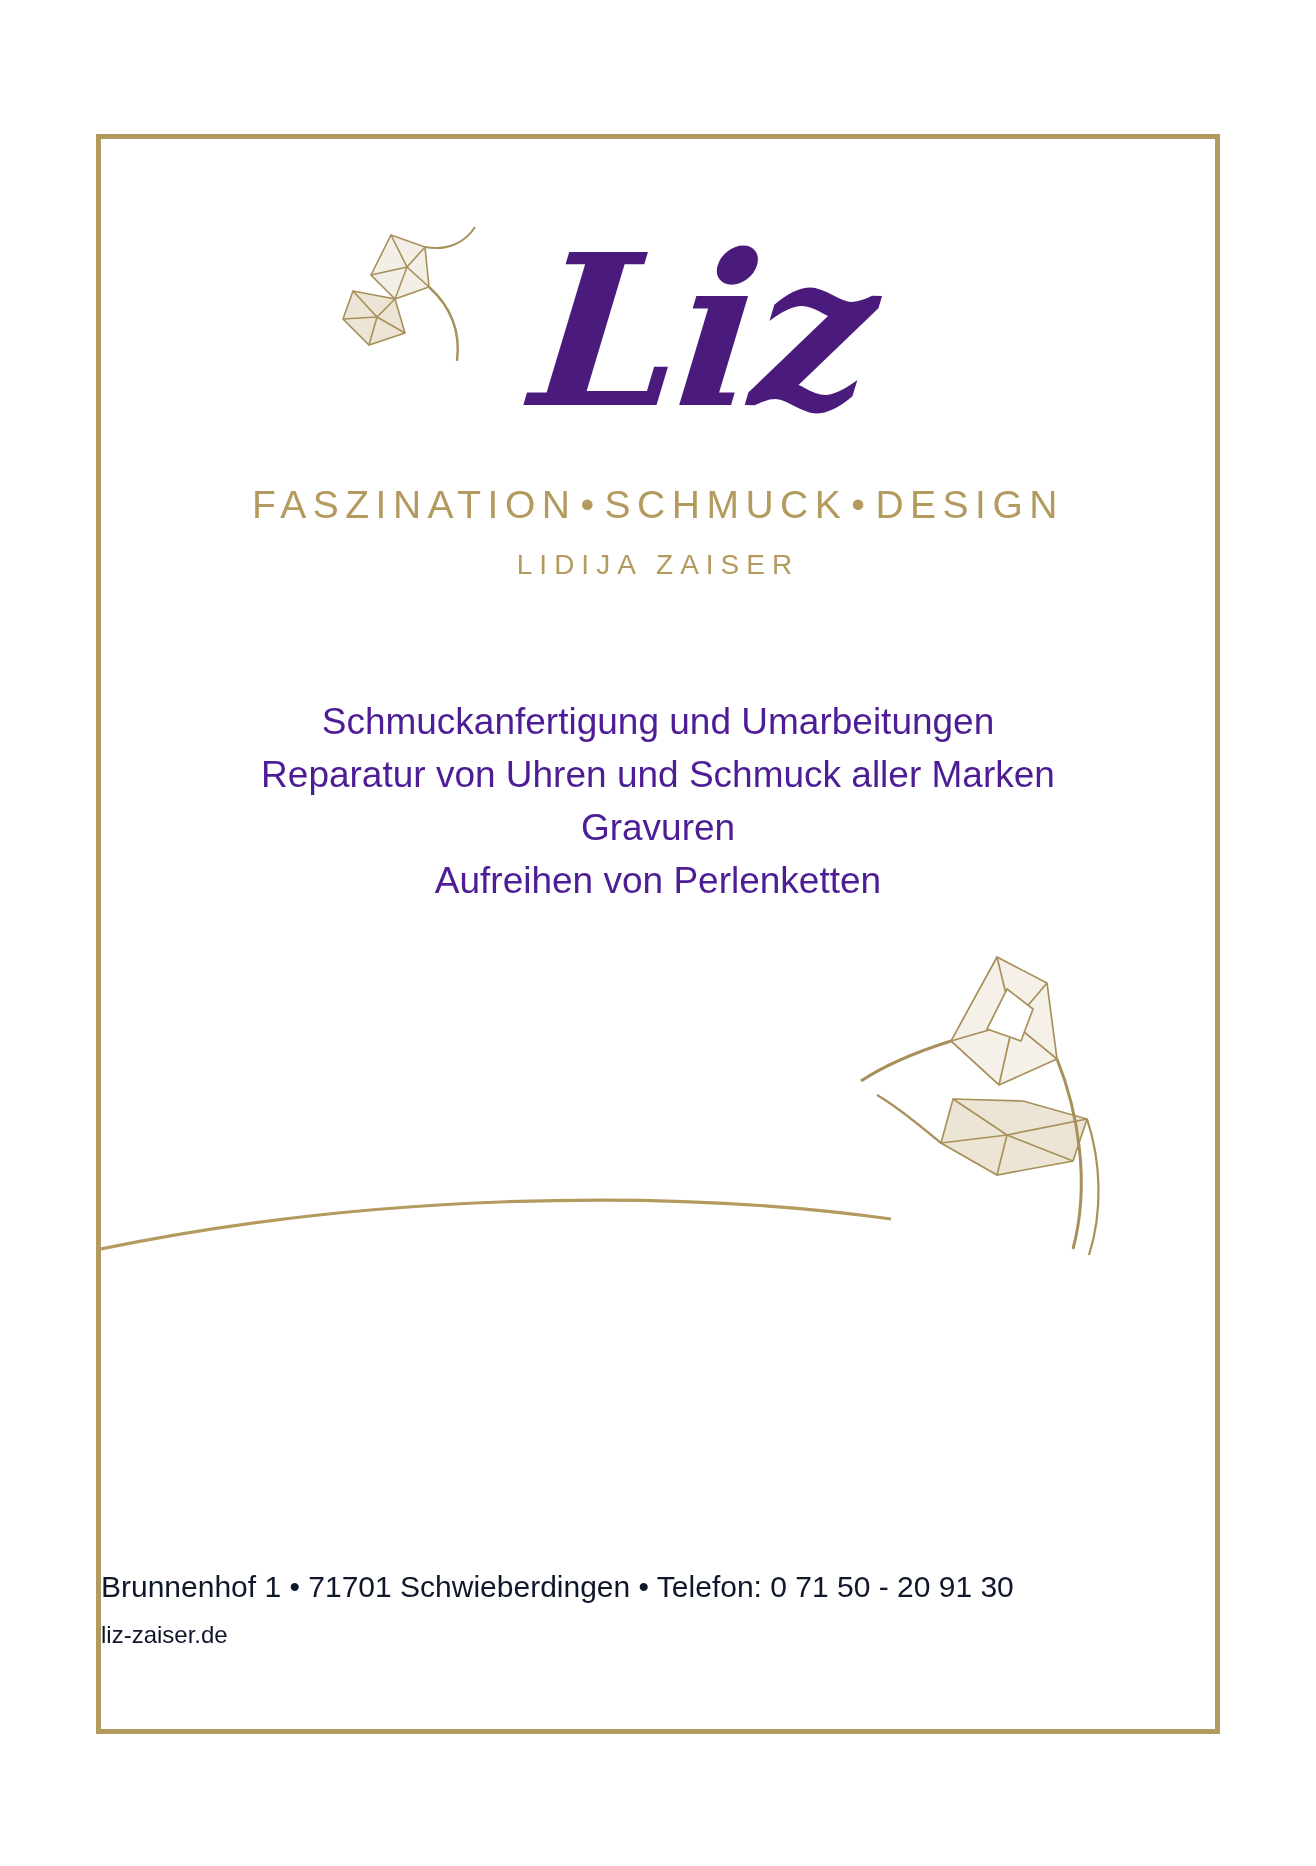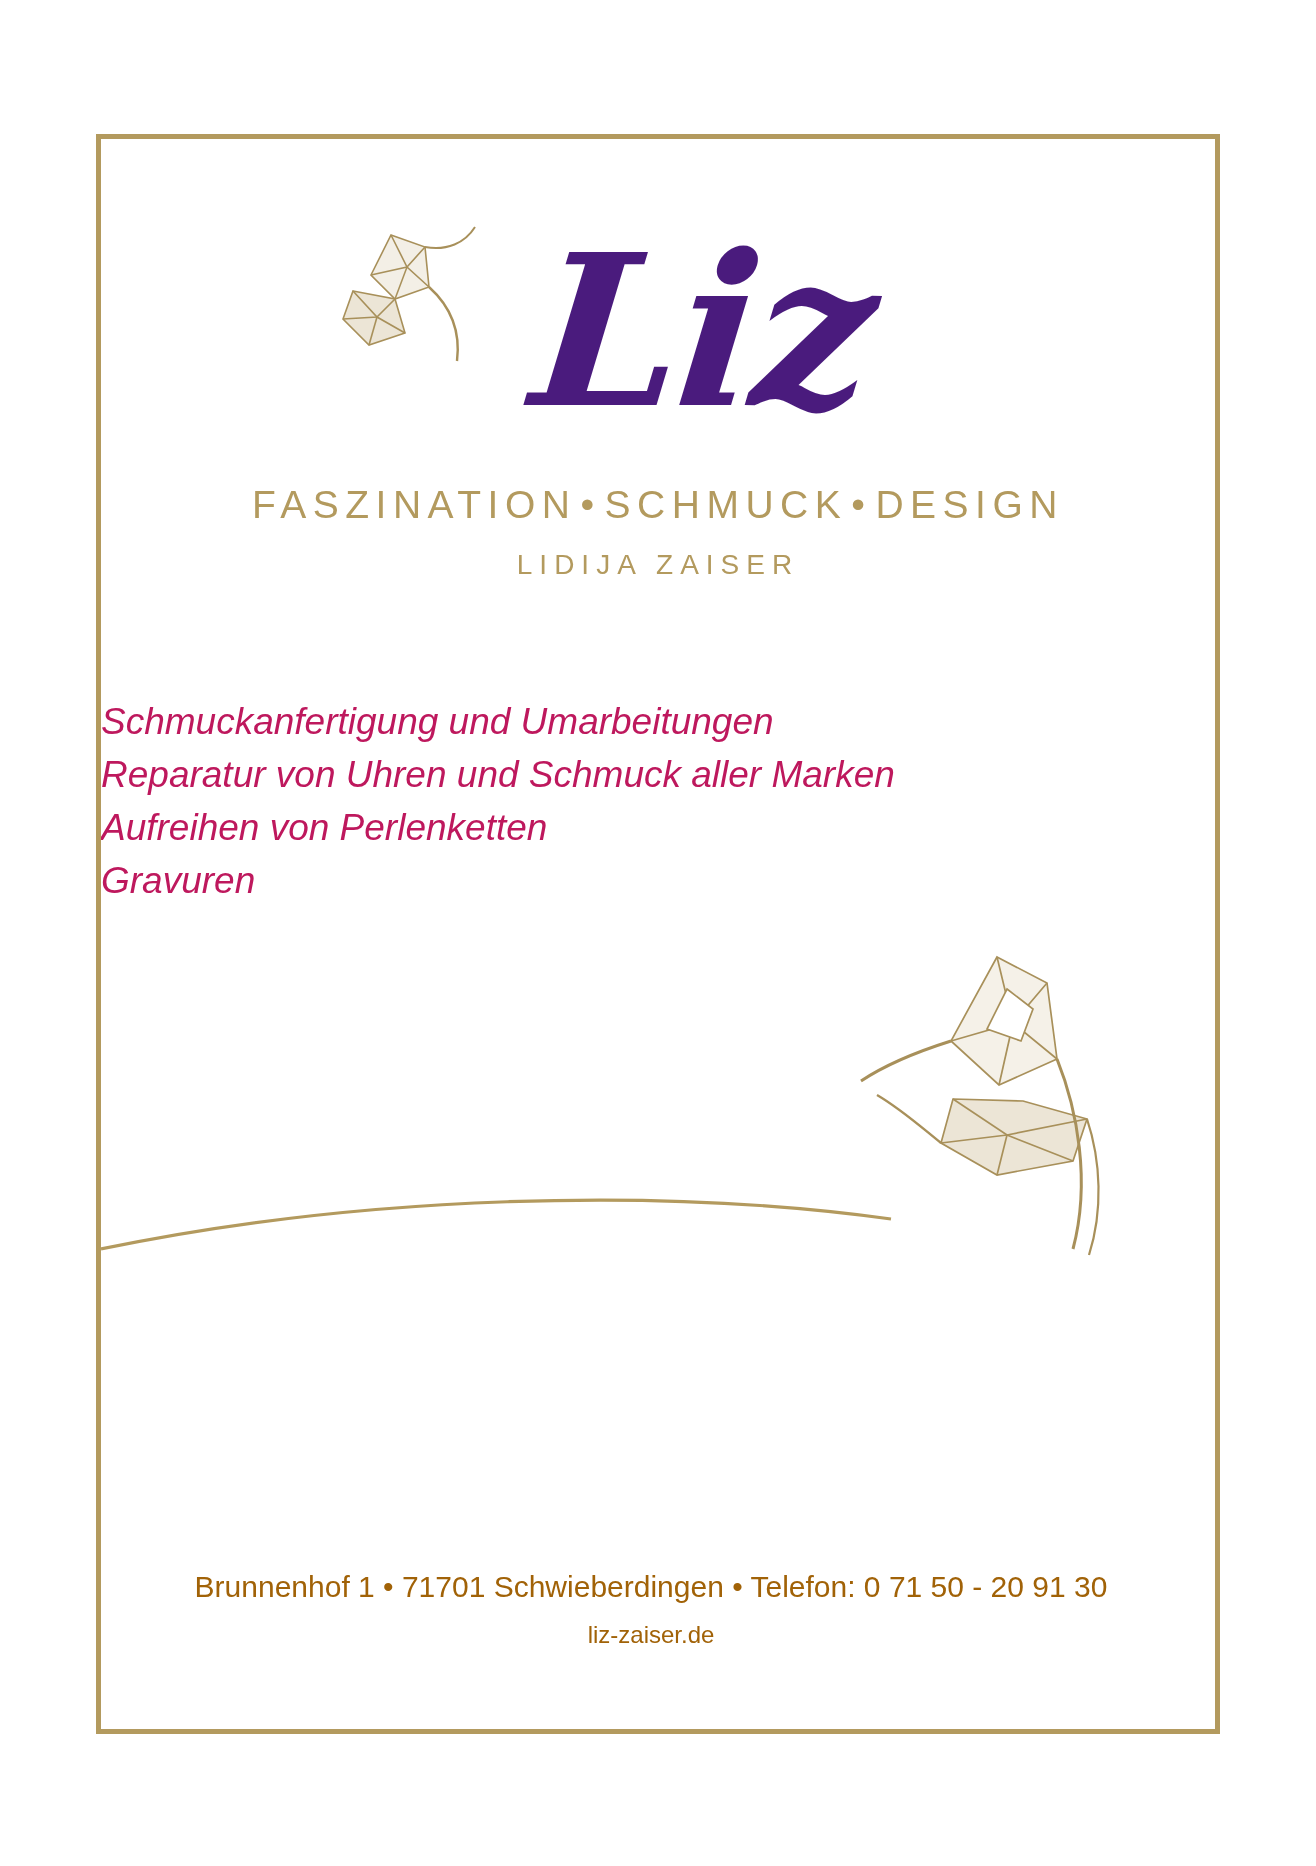--- a/index.html
+++ b/index.html
@@ -93,46 +93,46 @@
     letter-spacing: 7px;
     color: #b39a5e;
   }
 
   
   .services {
     position: absolute;
     left: 0;
     right: 0;
     top: 556px;
-    color: #be185d;
+    text-align: center;
+    color: #4c1d95;
     font-size: 37px;
     line-height: 53px;
     font-family: "Liberation Sans", sans-serif;
-    font-style: italic;
   }
   .services div { white-space: nowrap; }
 
   
   .swoosh {
     position: absolute;
     left: 0;
     top: 930px;
     width: 100%;
     height: 420px;
     pointer-events: none;
   }
 
   
   .footer {
     position: absolute;
     left: 0;
     right: 14px;
     bottom: 70px;
-    text-align: center;
-    color: #a16207;
+    text-align: left;
+    color: #0f172a;
     font-size: 30px;
     line-height: 48px;
     font-family: "Liberation Sans", sans-serif;
   }
   .footer .web { font-size: 24px; }
 </style>
 </head>
 <body>
 
 <div class="flyer">
@@ -167,22 +167,22 @@
       <div class="tagline">
         <span>FASZINATION</span><span class="sep">•</span><span>SCHMUCK</span><span class="sep">•</span><span>DESIGN</span>
       </div>
 
       <div class="owner">LIDIJA ZAISER</div>
     </div>
 
     <div class="services">
       <div>Schmuckanfertigung und Umarbeitungen</div>
       <div>Reparatur von Uhren und Schmuck aller Marken</div>
+      <div>Gravuren</div>
       <div>Aufreihen von Perlenketten</div>
-      <div>Gravuren</div>
     </div>
 
     <svg class="swoosh" viewBox="0 0 1114 420" preserveAspectRatio="none">
       <g stroke="#b39a5e" fill="none">
         <path d="M0 180 C260 126 560 118 790 150" stroke-width="3.2"></path>
       </g>
     </svg>
 
     <svg style="position:absolute; left:700px; top:810px; width:320px; height:330px;" viewBox="0 0 320 330">
       <g stroke="#a8905a" stroke-width="1.7" fill="none">

